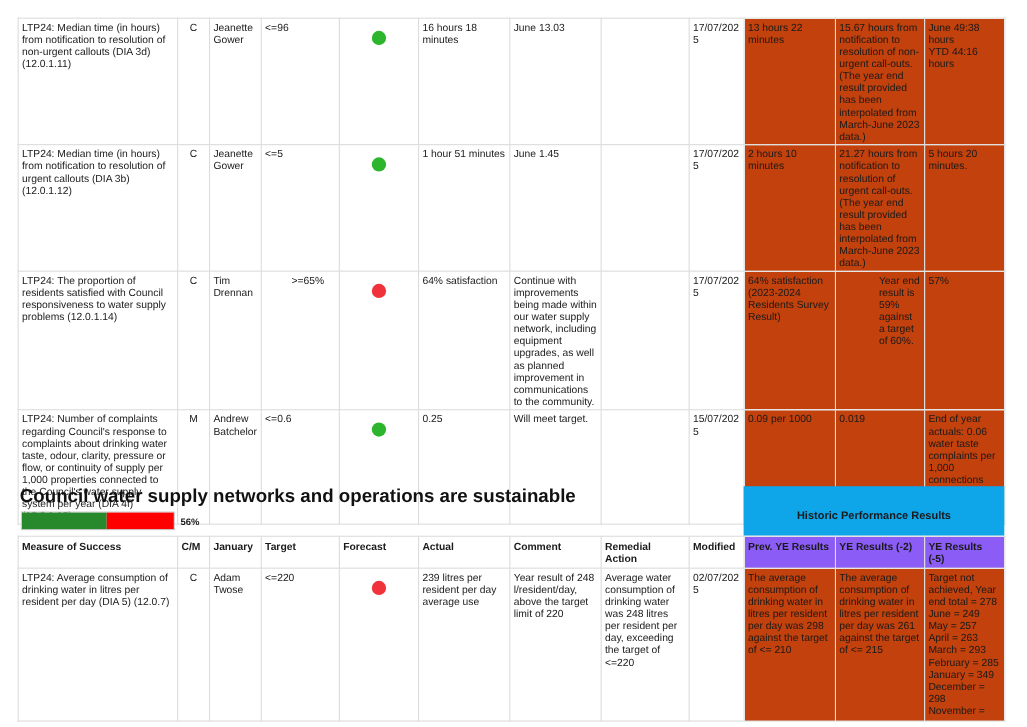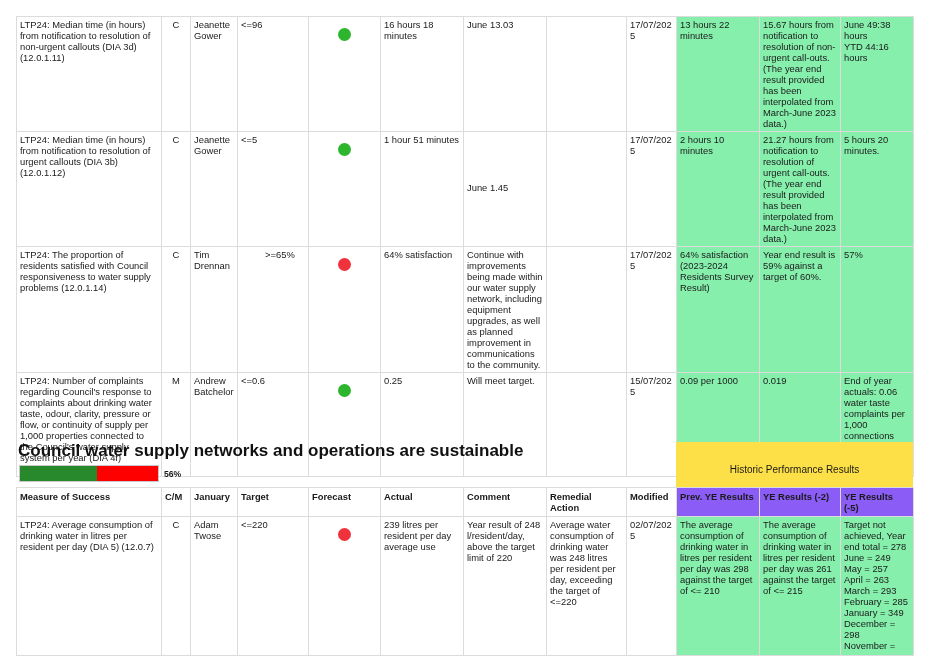--- a/index.html
+++ b/index.html
@@ -1,33 +1,33 @@
 <!DOCTYPE html>
 <html><head>
 <meta charset="utf-8">
 <style>
   html, body { margin:0; padding:0; background:#ffffff; }
   body { width:934px; height:661px; position:relative; overflow:hidden;
          font-family:"Liberation Sans", sans-serif; font-size:9.4px; color:#1a1a1a; line-height:11px; }
   table { border-collapse:collapse; table-layout:fixed; position:absolute; }
   td, th { border:1px solid #dcdcdc; vertical-align:top; padding:2px 3px; text-align:left; overflow:hidden; word-wrap:break-word; }
-  td.hist { background:#86efac; }
+  td.hist { background:#c2410c; }
   td.center, th.center { text-align:center; }
   .dot { display:block; width:13px; height:13px; border-radius:50%; margin:9px auto 0 auto; }
   #t1 { left:16px; top:16px; width:897px; }
   #t2 { left:16px; top:487px; width:897px; }
   th { font-weight:bold; height:12px; padding:3px 3px; }
   th.hist { background:#8b5cf6; }
   .section-title { position:absolute; left:18px; top:445px; font-size:17px; font-weight:bold; color:#111; }
   .progress { position:absolute; left:19px; top:465px; width:138px; height:15px; border:1px solid #c9c9c9; display:flex; }
   .progress .g { background:#27892b; height:100%; }
   .progress .r { background:#ff0000; height:100%; }
   .progress-label { position:absolute; left:164px; top:469px; font-size:8.6px; font-weight:bold; }
-  .hist-banner { position:absolute; left:676px; top:442px; width:237px; height:45px; background:#fde047;
-                 font-weight:normal; font-size:10px; display:flex; align-items:center; justify-content:center; padding-top:10px; box-sizing:border-box; }
+  .hist-banner { position:absolute; left:676px; top:442px; width:237px; height:45px; background:#0ea5e9;
+                 font-weight:bold; font-size:10px; display:flex; align-items:center; justify-content:center; padding-top:10px; box-sizing:border-box; }
   .clip { max-height:134px; overflow:hidden; }
 </style>
 </head>
 <body>
 
 <table id="t1">
   <colgroup>
     <col style="width:145px">
       <col style="width:29px">
       <col style="width:47px">
@@ -94,21 +94,21 @@
         <td>
           <div style="white-space: pre-line;">&lt;=5</div>
         </td>
         <td>
           <span class="dot" style="background: rgb(45, 181, 45);"></span>
         </td>
         <td>
           <div style="white-space: pre-line;">1 hour 51 minutes</div>
         </td>
         <td>
-          <div style="white-space: pre-line; margin-top: 48px;">June 1.45</div>
+          <div style="white-space: pre-line;">June 1.45</div>
         </td>
         <td>
           <div style="white-space: pre-line;"></div>
         </td>
         <td>
           <div style="white-space: pre-line;">17/07/2025</div>
         </td>
         <td class="hist">
           <div style="white-space: pre-line;">2 hours 10 minutes</div>
         </td>
@@ -144,21 +144,21 @@
         <td>
           <div style="white-space: pre-line;"></div>
         </td>
         <td>
           <div style="white-space: pre-line;">17/07/2025</div>
         </td>
         <td class="hist">
           <div style="white-space: pre-line;">64% satisfaction (2023-2024 Residents Survey Result)</div>
         </td>
         <td class="hist">
-          <div style="white-space: pre-line;">Year end result is 59% against a target of 60%.</div>
+          <div style="white-space: pre-line; margin-left: 36px;">Year end result is 59% against a target of 60%.</div>
         </td>
         <td class="hist">
           <div style="white-space: pre-line;">57%</div>
         </td>
       </tr>
       <tr style="height: 98px;">
         <td>
           <div style="white-space: pre-line;">LTP24: Number of complaints regarding Council's response to complaints about drinking water taste, odour, clarity, pressure or flow, or continuity of supply per 1,000 properties connected to the Council's water supply system per year (DIA 4f) (12.0.1.15)</div>
         </td>
         <td class="center">

